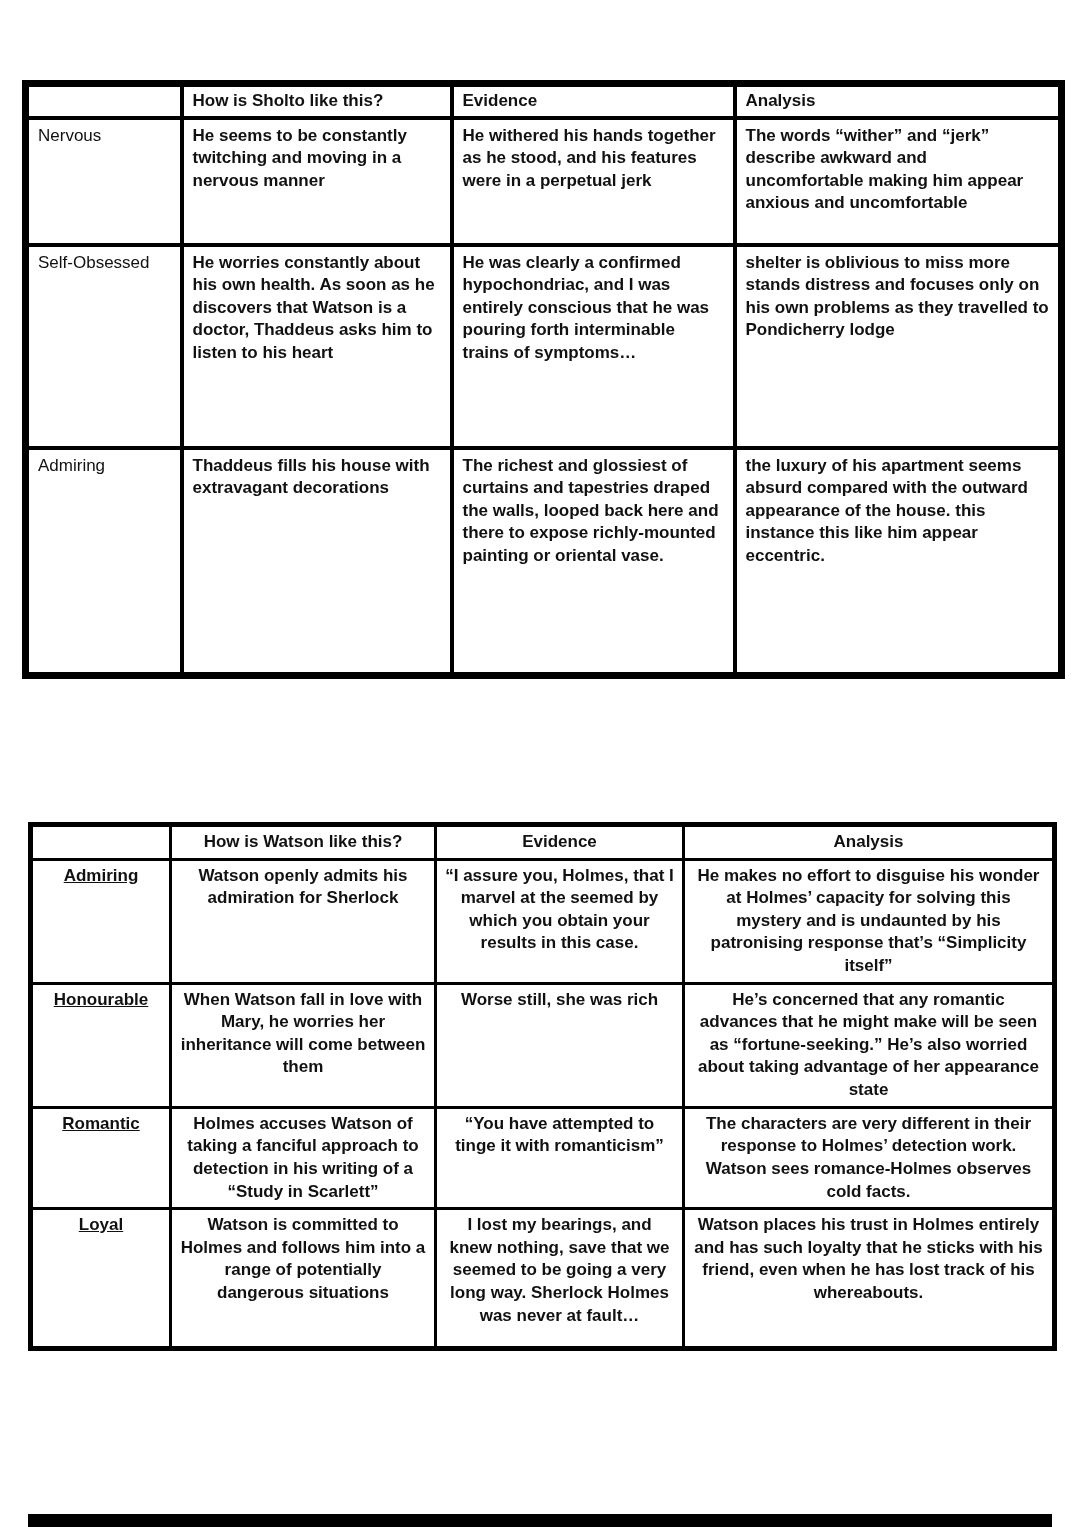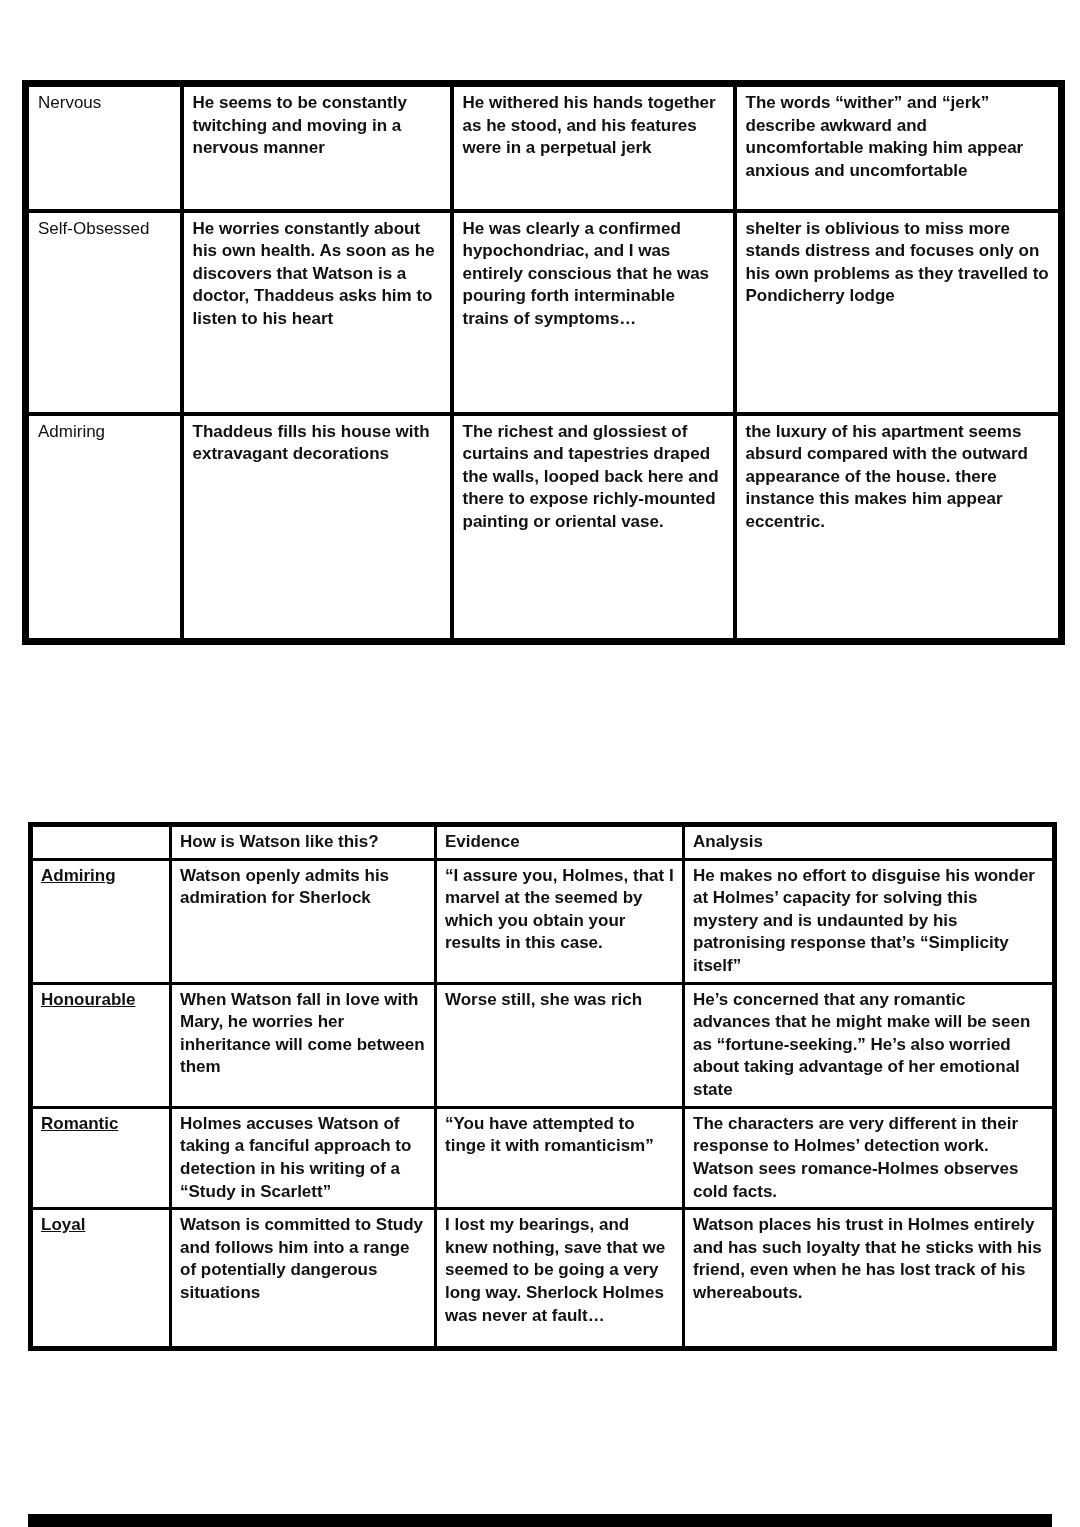--- a/index.html
+++ b/index.html
@@ -45,20 +45,21 @@
   
   #table2 {
     position: absolute;
     left: 28px;
     top: 822px;
     width: 1024px;
     border: 5px solid #000000;
   }
   #table2 td, #table2 th {
     border-width: 3px;
+    text-align: center;
     padding: 4px 8px;
     margin-left: 6px;
   }
   #table2 th { font-weight: bold; }
   #table2 td.trait { font-weight: bold; text-decoration: underline; }
   .header-row th { padding-top: 3px; padding-bottom: 3px; }
   
   .bottom-table-edge {
     position: absolute;
     left: 28px;
@@ -74,37 +75,43 @@
 <div class="page">
 
   <table id="table1" class="doc-table">
     <colgroup>
       <col style="width:156px">
       <col style="width:270px">
       <col style="width:283px">
       <col style="width:327px">
     </colgroup>
     <tbody>
+        <tr class="header-row" style="height:30px">
+      <th></th>
+      <th>How is Sholto like this?</th>
+      <th>Evidence</th>
+      <th>Analysis</th>
+    </tr>
     <tr style="height:127px">
       <td class="trait">Nervous</td>
       <td>He seems to be constantly twitching and moving in a nervous manner</td>
       <td>He withered his hands together as he stood, and his features were in a perpetual jerk</td>
       <td>The words “wither” and “jerk” describe awkward and uncomfortable making him appear anxious and uncomfortable</td>
     </tr>
     <tr style="height:203px">
       <td class="trait">Self-Obsessed</td>
       <td>He worries constantly about his own health. As soon as he discovers that Watson is a doctor, Thaddeus asks him to listen to his heart</td>
       <td>He was clearly a confirmed hypochondriac, and I was entirely conscious that he was pouring forth interminable trains of symptoms…</td>
       <td>shelter is oblivious to miss more stands distress and focuses only on his own problems as they travelled to Pondicherry lodge</td>
     </tr>
     <tr style="height:228px">
       <td class="trait">Admiring</td>
       <td>Thaddeus fills his house with extravagant decorations</td>
       <td>The richest and glossiest of curtains and tapestries draped the walls, looped back here and there to expose richly-mounted painting or oriental vase.</td>
-      <td>the luxury of his apartment seems absurd compared with the outward appearance of the house. there instance this makes him appear eccentric.</td>
+      <td>the luxury of his apartment seems absurd compared with the outward appearance of the house. this instance this like him appear eccentric.</td>
     </tr>
   </tbody>
     </table>
 
   <table id="table2" class="doc-table">
     <colgroup>
       <col style="width:140px">
       <col style="width:265px">
       <col style="width:248px">
       <col style="width:371px">
@@ -119,31 +126,31 @@
     <tr style="height:121px">
       <td class="trait">Admiring</td>
       <td>Watson openly admits his admiration for Sherlock</td>
       <td>“I assure you, Holmes, that I marvel at the seemed by which you obtain your results in this case.</td>
       <td>He makes no effort to disguise his wonder at Holmes’ capacity for solving this mystery and is undaunted by his patronising response that’s “Simplicity itself”</td>
     </tr>
     <tr style="height:120px">
       <td class="trait">Honourable</td>
       <td>When Watson fall in love with Mary, he worries her inheritance will come between them</td>
       <td>Worse still, she was rich</td>
-      <td>He’s concerned that any romantic advances that he might make will be seen as “fortune-seeking.” He’s also worried about taking advantage of her emotional state</td>
+      <td>He’s concerned that any romantic advances that he might make will be seen as “fortune-seeking.” He’s also worried about taking advantage of her appearance state</td>
     </tr>
     <tr style="height:97px">
       <td class="trait">Romantic</td>
       <td>Holmes accuses Watson of taking a fanciful approach to detection in his writing of a “Study in Scarlett”</td>
       <td>“You have attempted to tinge it with romanticism”</td>
       <td>The characters are very different in their response to Holmes’ detection work. Watson sees romance-Holmes observes cold facts.</td>
     </tr>
     <tr style="height:140px">
       <td class="trait">Loyal</td>
-      <td>Watson is committed to Study and follows him into a range of potentially dangerous situations</td>
+      <td>Watson is committed to Holmes and follows him into a range of potentially dangerous situations</td>
       <td>I lost my bearings, and knew nothing, save that we seemed to be going a very long way. Sherlock Holmes was never at fault…</td>
       <td>Watson places his trust in Holmes entirely and has such loyalty that he sticks with his friend, even when he has lost track of his whereabouts.</td>
     </tr>
   </tbody>
     </table>
 
   <div class="bottom-table-edge"></div>
 
 </div>
 

